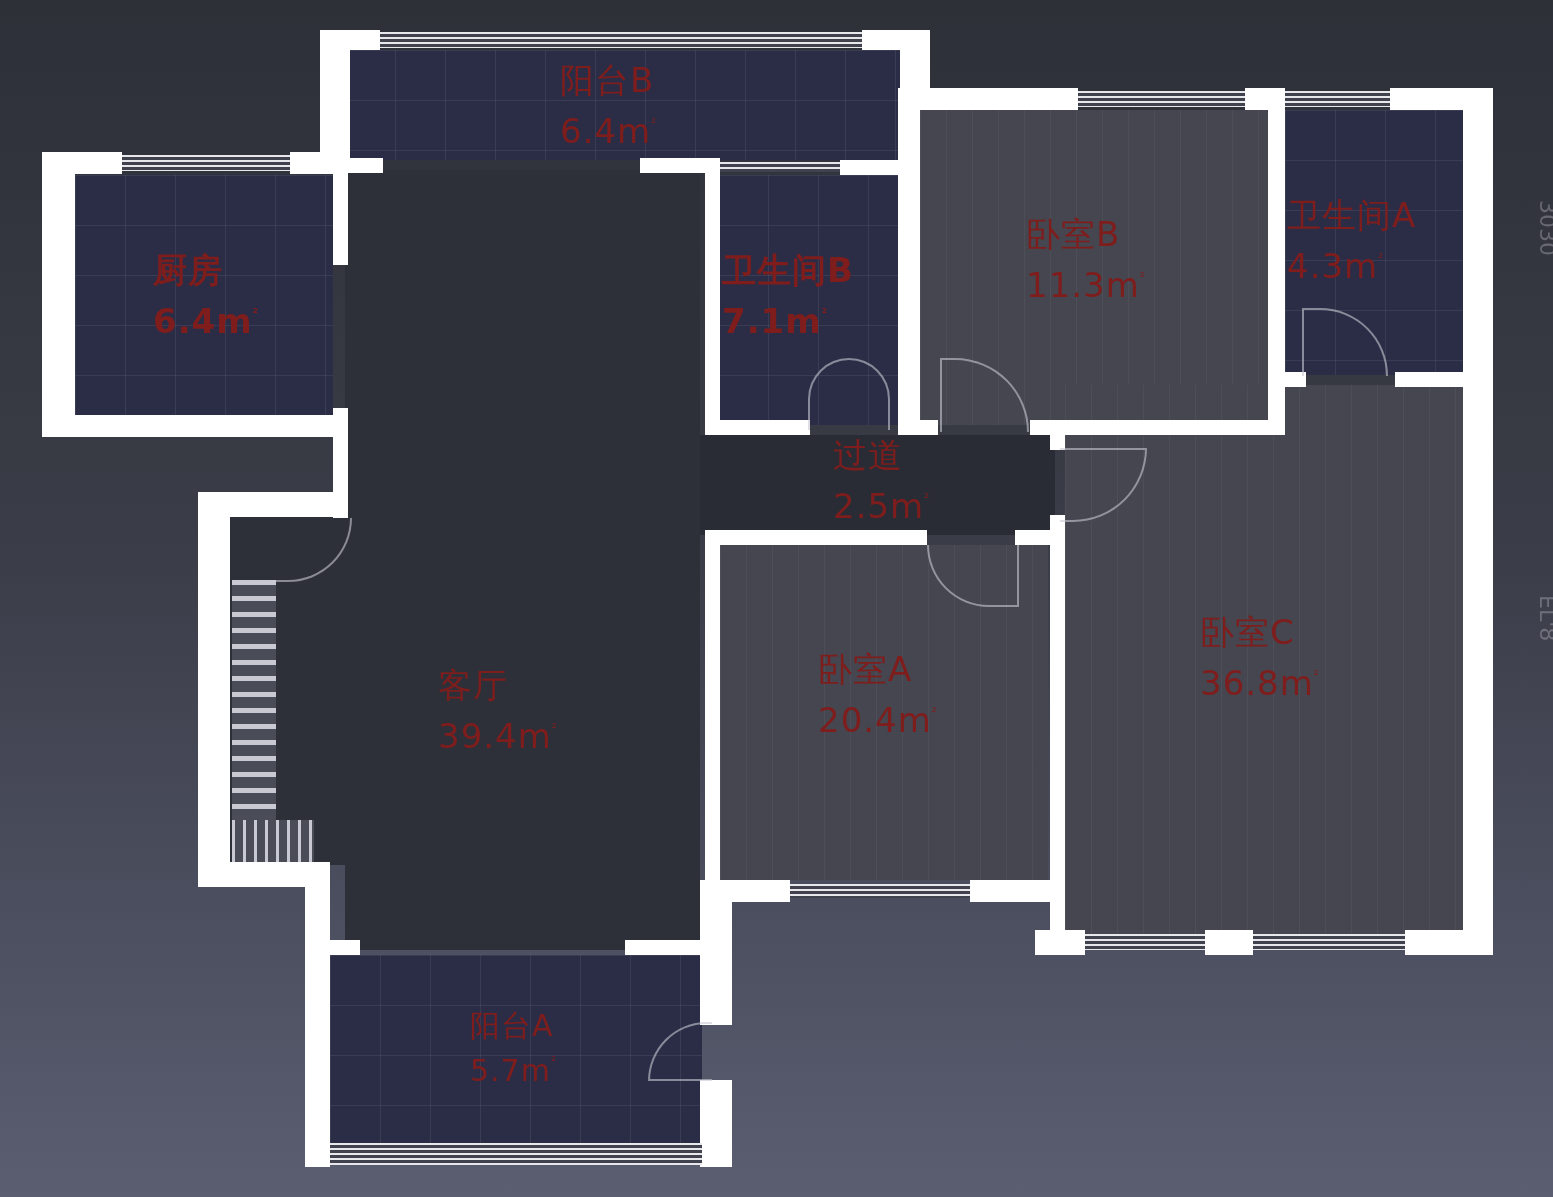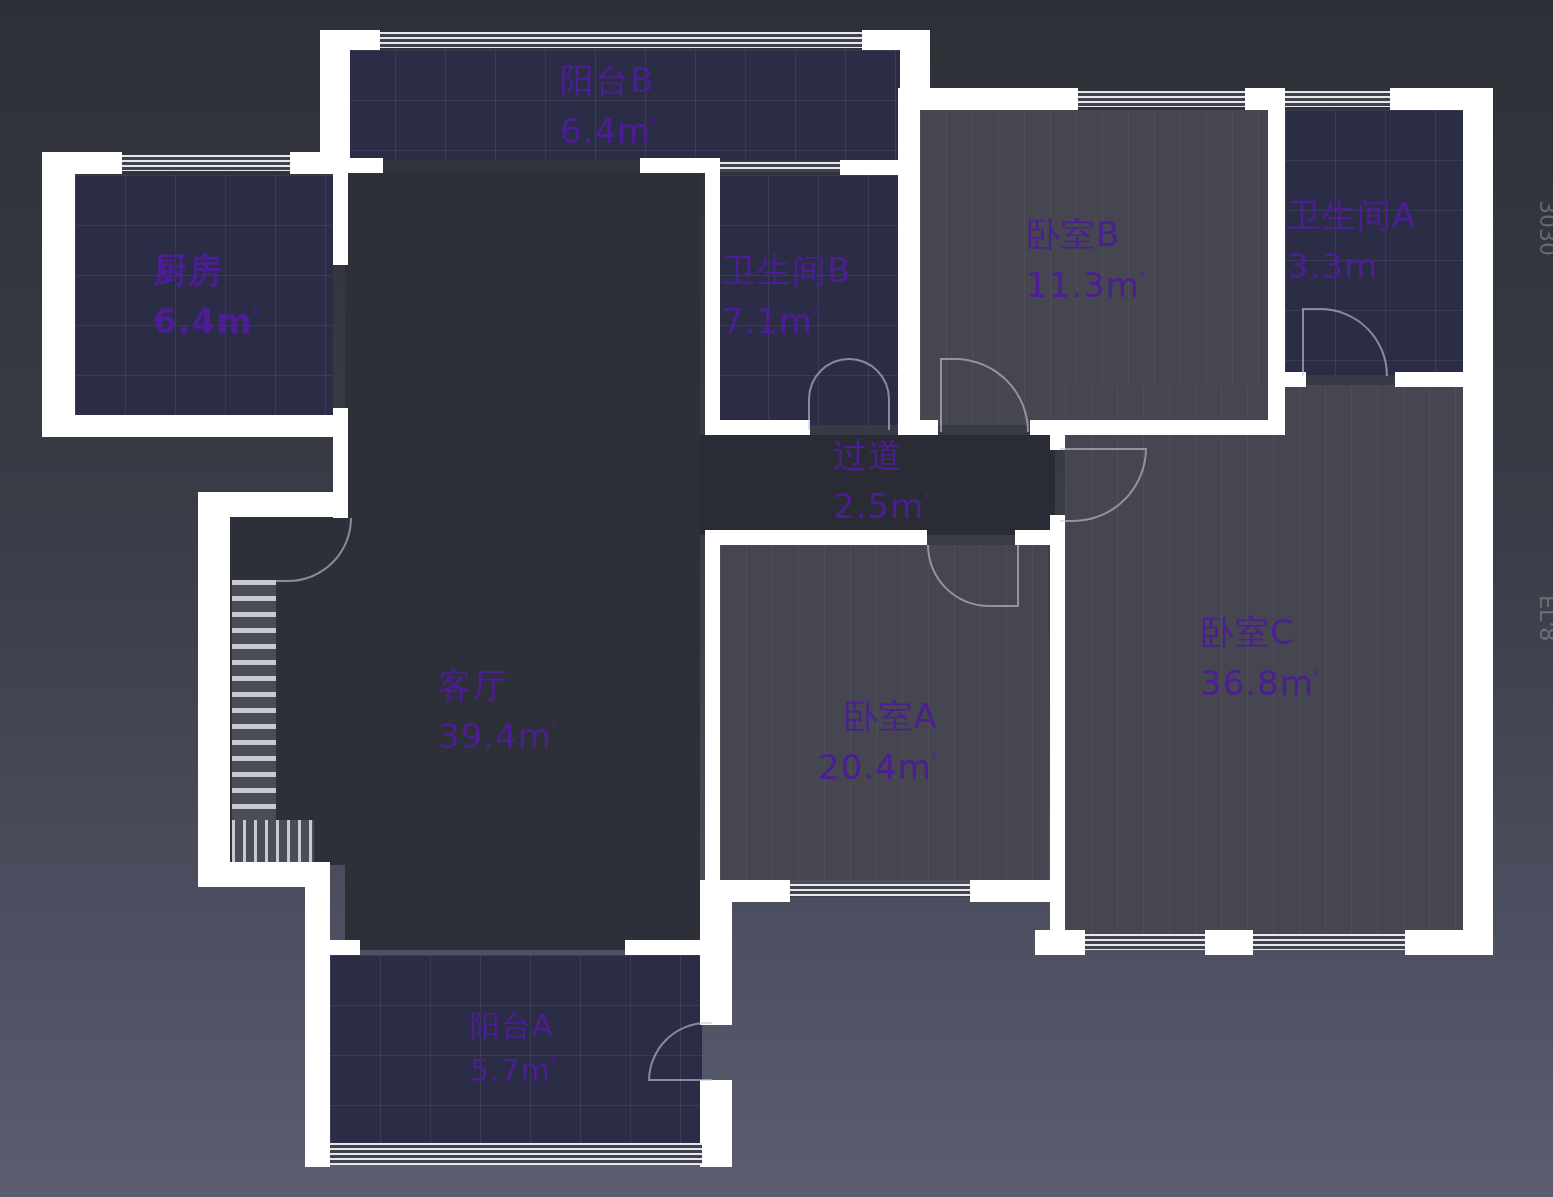--- a/index.html
+++ b/index.html
@@ -17,21 +17,21 @@
       linear-gradient(90deg, rgba(255,255,255,0.07) 1px, transparent 1px);
     background-size: 50px 50px;
   }
   .wood {
     background-color:#45464f;
     background-image: repeating-linear-gradient(90deg, rgba(255,255,255,0.045) 0 1px, transparent 1px 26px);
   }
   .living { background-color:#2e3039; }
   .corridor { background-color:#2a2c35; }
   .label {
-    position:absolute; color:#4c1d95; font-size:34px; line-height:1.5;
+    position:absolute; color:#7f1d1d; font-size:34px; line-height:1.5;
     white-space:nowrap; letter-spacing:1px;
   }
   .label .name, .label .area { display:block; }
   .label .area sup { font-size:12px; vertical-align:16px; }
   .window { position:absolute; background:#c9cad0;
     background-image: repeating-linear-gradient(180deg, #e8e8ec 0 2px, #40424d 2px 5px); }
   .door { position:absolute; border:2px solid rgba(200,200,210,0.6); }
   .stairs { position:absolute; left:232px; top:580px; width:44px; height:240px;
     background: repeating-linear-gradient(180deg, #c8c9d2 0 5px, #4a4c58 5px 16px); }
   .stairs2 { position:absolute; left:232px; top:820px; width:82px; height:42px;
@@ -122,41 +122,41 @@
   <div class="stairs2"></div>
 
   <div class="label" style="left:560px;top:55px;">
     <span class="name">阳台B</span>
     <span class="area"><span>6.4</span><span>m</span><sup>²</sup></span>
   </div>
   <div class="label" style="left:153px;top:245px;font-weight:bold;">
     <span class="name">厨房</span>
     <span class="area"><span>6.4</span><span>m</span><sup>²</sup></span>
   </div>
-  <div class="label" style="left:722px;top:245px;">
+  <div class="label" style="left:722px;top:245px;font-weight:bold;">
     <span class="name">卫生间B</span>
     <span class="area"><span>7.1</span><span>m</span><sup>²</sup></span>
   </div>
   <div class="label" style="left:1026px;top:209px;">
     <span class="name">卧室B</span>
     <span class="area"><span>11.3</span><span>m</span><sup>²</sup></span>
   </div>
   <div class="label" style="left:1287px;top:190px;">
     <span class="name">卫生间A</span>
-    <span class="area"><span>3.3</span><span>m</span><sup>²</sup></span>
+    <span class="area"><span>4.3</span><span>m</span><sup>²</sup></span>
   </div>
   <div class="label" style="left:833px;top:430px;">
     <span class="name">过道</span>
     <span class="area"><span>2.5</span><span>m</span><sup>²</sup></span>
   </div>
   <div class="label" style="left:438px;top:660px;">
     <span class="name">客厅</span>
     <span class="area"><span>39.4</span><span>m</span><sup>²</sup></span>
   </div>
-  <div class="label" style="left:818px;top:691px;text-align:right;">
+  <div class="label" style="left:818px;top:644px;">
     <span class="name">卧室A</span>
     <span class="area"><span>20.4</span><span>m</span><sup>²</sup></span>
   </div>
   <div class="label" style="left:1200px;top:607px;">
     <span class="name">卧室C</span>
     <span class="area"><span>36.8</span><span>m</span><sup>²</sup></span>
   </div>
   <div class="label" style="left:470px;top:1003px;font-size:30px;">
     <span class="name">阳台A</span>
     <span class="area"><span>5.7</span><span>m</span><sup>²</sup></span>

